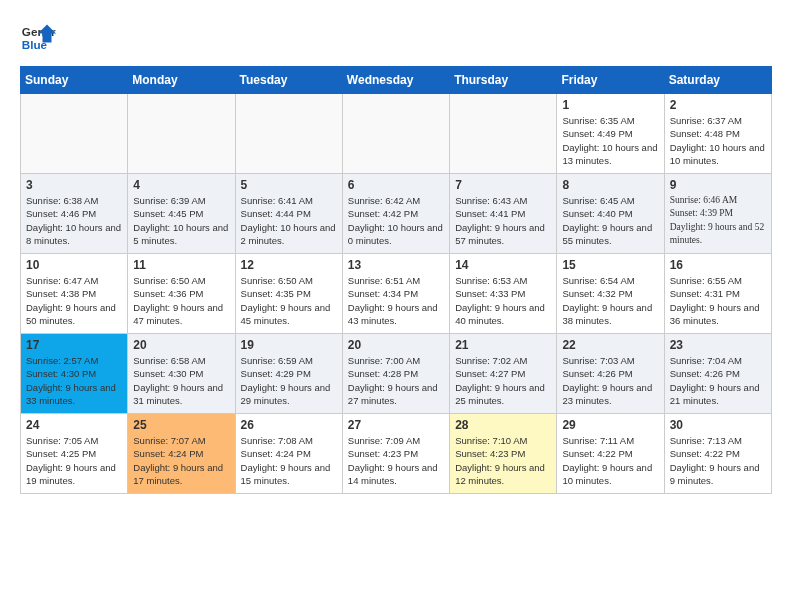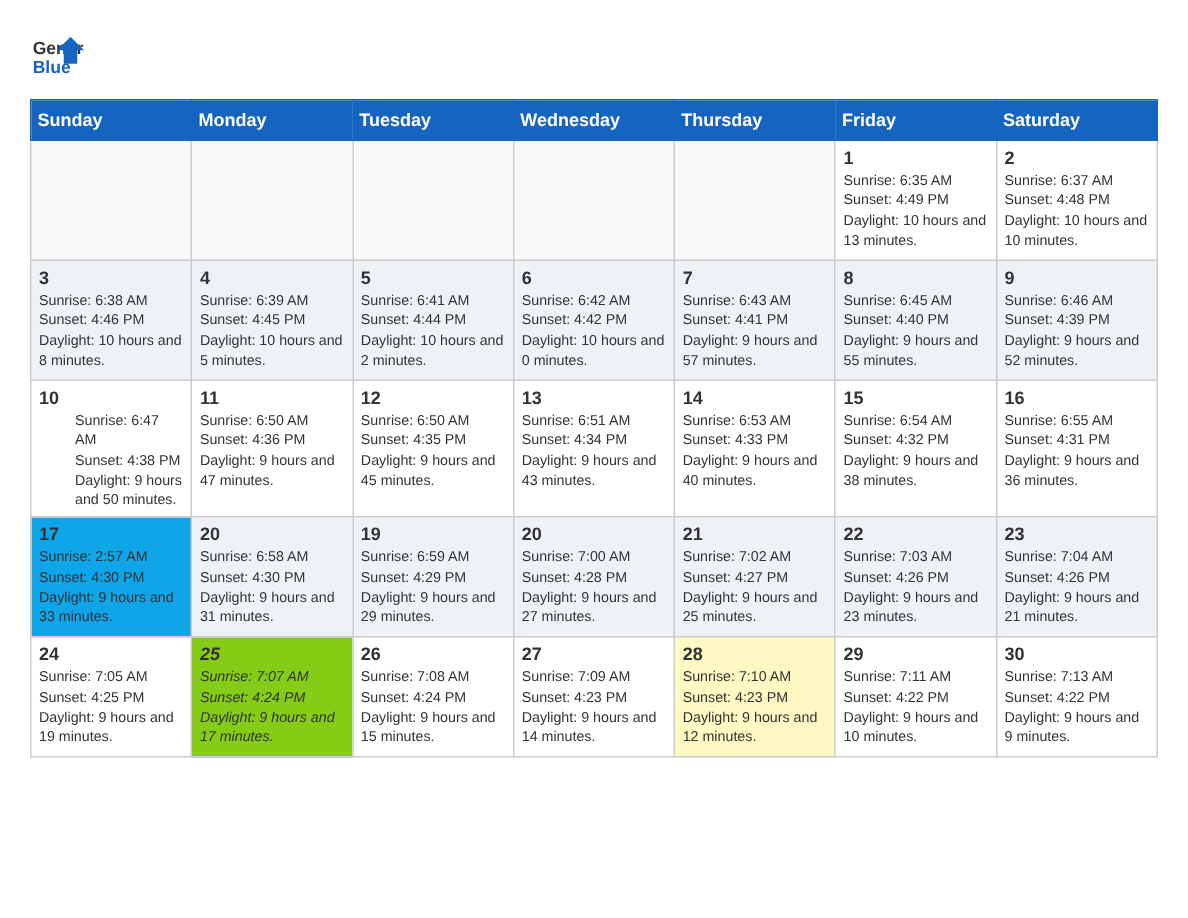--- a/index.html
+++ b/index.html
@@ -172,29 +172,29 @@
 Daylight: 9 hours and 57 minutes.</div>
         </td>
         <td style="background-color: rgb(238, 242, 247);">
           <span class="day-number">8</span>
           <div class="day-info" style="white-space: pre-line;">Sunrise: 6:45 AM
 Sunset: 4:40 PM
 Daylight: 9 hours and 55 minutes.</div>
         </td>
         <td style="background-color: rgb(238, 242, 247);">
           <span class="day-number">9</span>
-          <div class="day-info" style="white-space: pre-line;">Sunrise: 6:46 AM
+          <div class="day-info" style="white-space: pre-line; font-family: Liberation Serif, serif;">Sunrise: 6:46 AM
 Sunset: 4:39 PM
 Daylight: 9 hours and 52 minutes.</div>
         </td>
       </tr>
       <tr>
         <td style="background-color: rgb(255, 255, 255);">
           <span class="day-number">10</span>
-          <div class="day-info" style="white-space: pre-line; margin-left: 24px;">Sunrise: 6:47 AM
+          <div class="day-info" style="white-space: pre-line;">Sunrise: 6:47 AM
 Sunset: 4:38 PM
 Daylight: 9 hours and 50 minutes.</div>
         </td>
         <td style="background-color: rgb(255, 255, 255);">
           <span class="day-number">11</span>
           <div class="day-info" style="white-space: pre-line;">Sunrise: 6:50 AM
 Sunset: 4:36 PM
 Daylight: 9 hours and 47 minutes.</div>
         </td>
         <td style="background-color: rgb(255, 255, 255);">
@@ -272,21 +272,21 @@
 Daylight: 9 hours and 21 minutes.</div>
         </td>
       </tr>
       <tr>
         <td style="background-color: rgb(255, 255, 255);">
           <span class="day-number">24</span>
           <div class="day-info" style="white-space: pre-line;">Sunrise: 7:05 AM
 Sunset: 4:25 PM
 Daylight: 9 hours and 19 minutes.</div>
         </td>
-        <td style="background-color: #84cc16; font-style: italic;">
+        <td style="background-color: #fdba74;">
           <span class="day-number">25</span>
           <div class="day-info" style="white-space: pre-line;">Sunrise: 7:07 AM
 Sunset: 4:24 PM
 Daylight: 9 hours and 17 minutes.</div>
         </td>
         <td style="background-color: rgb(255, 255, 255);">
           <span class="day-number">26</span>
           <div class="day-info" style="white-space: pre-line;">Sunrise: 7:08 AM
 Sunset: 4:24 PM
 Daylight: 9 hours and 15 minutes.</div>

